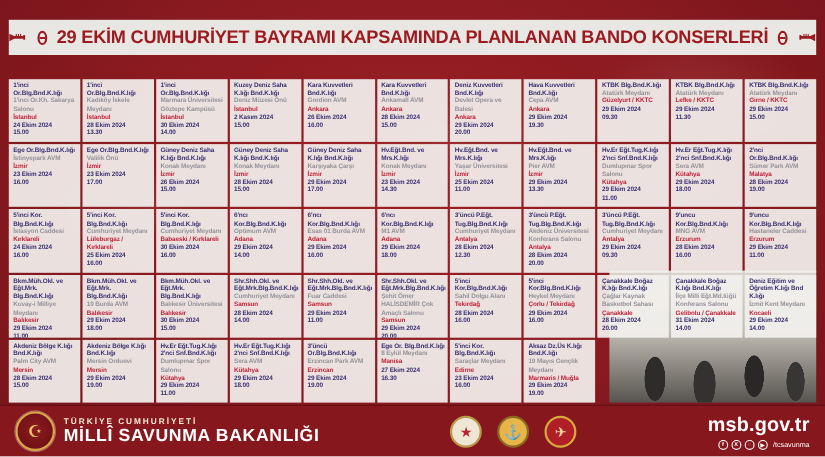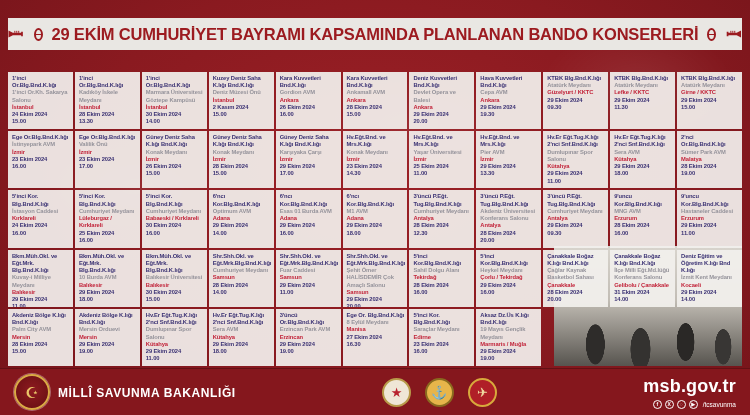--- a/index.html
+++ b/index.html
@@ -40,21 +40,21 @@
   
   .footer{position:absolute;left:0;right:0;bottom:0;height:47px;background:#85171d;
     border-top:1px solid rgba(0,0,0,.25);display:flex;align-items:center;
     justify-content:space-between;padding:0 14px;box-sizing:border-box;z-index:2;color:#fff;}
   .f-left{display:flex;align-items:center;gap:8px;}
   .msb-logo{width:36px;height:36px;border-radius:50%;border:2px solid #d9aa45;box-sizing:border-box;
     background:radial-gradient(circle at 50% 45%, #8d1b20 0%, #6d1014 80%);
     box-shadow:0 0 0 1px rgba(255,255,255,.35);display:flex;align-items:center;justify-content:center;}
   .msb-logo span{color:#e9c568;font-size:15px;line-height:1;}
   .ministry .l1{font-size:7.5px;letter-spacing:1.8px;color:#f5ecd9;font-weight:600;}
-  .ministry .l2{font-size:12px;letter-spacing:0.6px;color:#ffffff;font-weight:bold;margin-top:1px;}
+  .ministry .l2{font-size:16px;letter-spacing:0.6px;color:#ffffff;font-weight:bold;margin-top:1px;}
   .f-center{display:flex;align-items:center;gap:14px;}
   .emblem{width:29px;height:29px;border-radius:50%;display:flex;align-items:center;justify-content:center;
     box-sizing:border-box;font-size:13px;line-height:1;}
   .emblem.kara{background:#efe6d6;border:2px solid #b89a4a;color:#b8232e;}
   .emblem.deniz{background:#e7b54a;border:2px solid #8a6a1f;color:#5a4310;}
   .emblem.hava{background:#b01f27;border:2px solid #d8a93c;color:#f0d9a0;}
   .f-right{text-align:right;}
   .website{font-size:18px;font-weight:bold;color:#fff;letter-spacing:0.2px;}
   .social-row{display:flex;align-items:center;justify-content:flex-end;gap:3px;margin-top:3px;}
   .sicon{width:9px;height:9px;border:1px solid #fff;border-radius:50%;box-sizing:border-box;
@@ -455,20 +455,21 @@
         <div class="gap-cell" style="grid-column: span 3;"></div>
       </div>
   </div>
 
   <div class="footer">
     <div class="f-left">
       <div class="msb-logo">
           <span>☪</span>
         </div>
       <div class="ministry">
+        <div class="l1">TÜRKİYE CUMHURİYETİ</div>
         <div class="l2">MİLLÎ SAVUNMA BAKANLIĞI</div>
       </div>
     </div>
     <div class="f-center">
       <div class="emblem kara">★</div>
       <div class="emblem deniz">⚓</div>
       <div class="emblem hava">✈</div>
     </div>
     <div class="f-right">
       <div class="website">msb.gov.tr</div>

